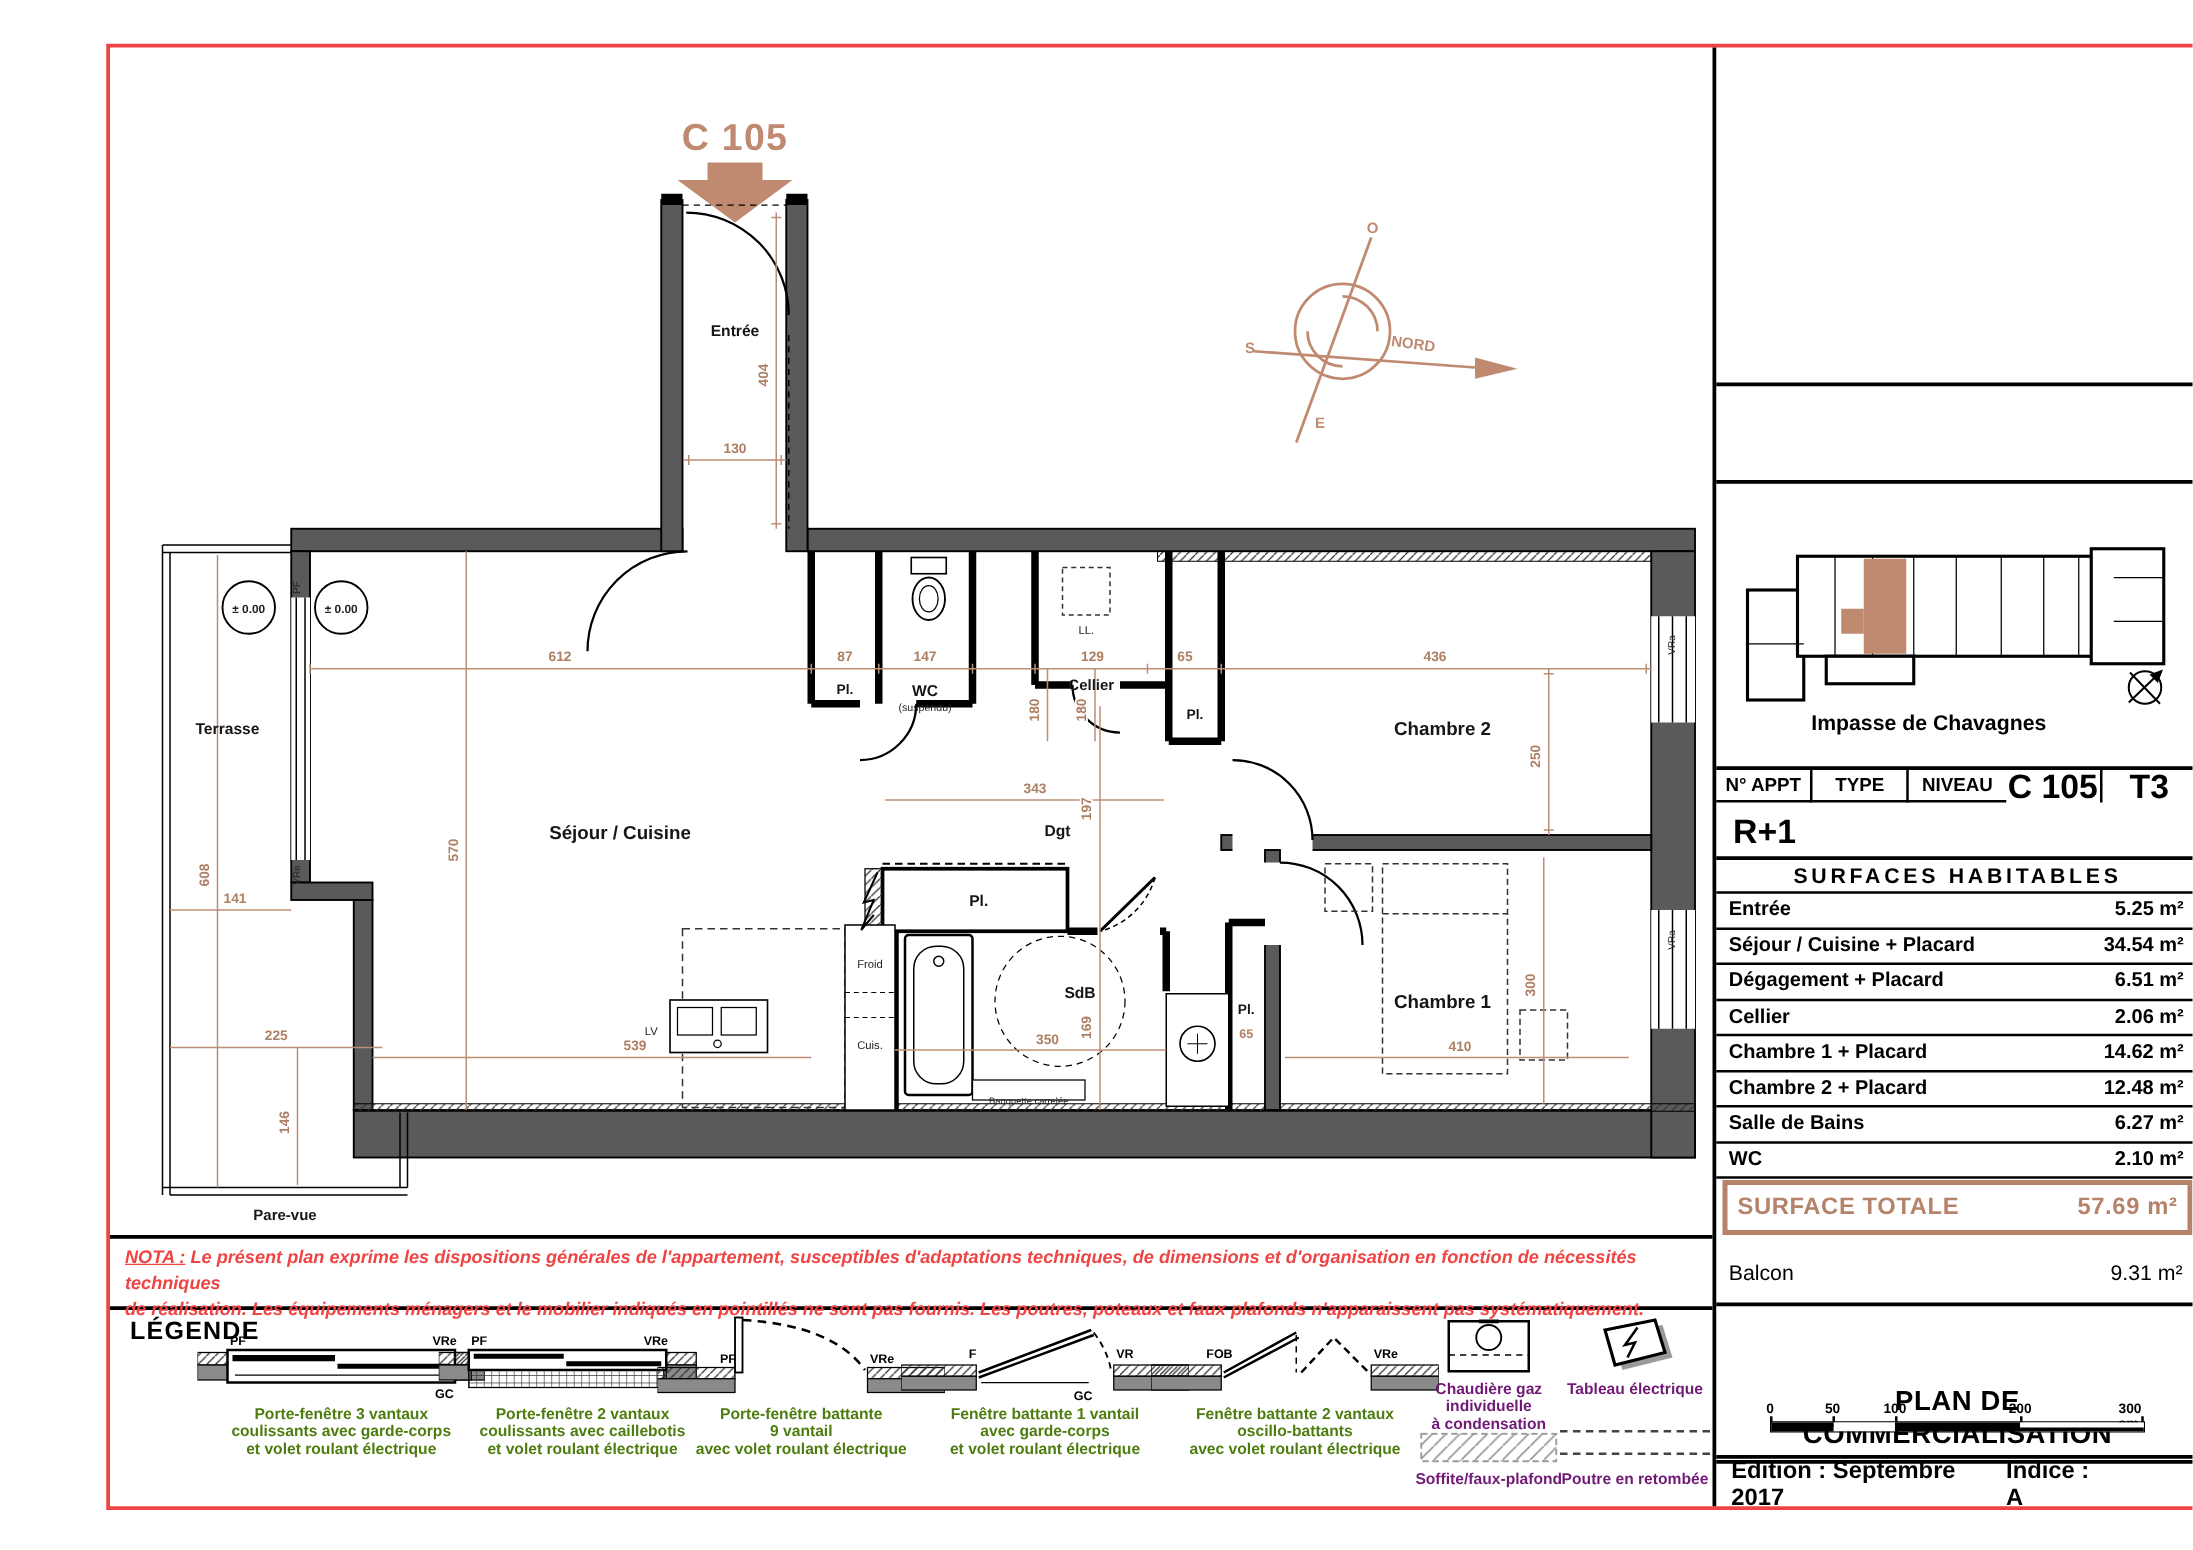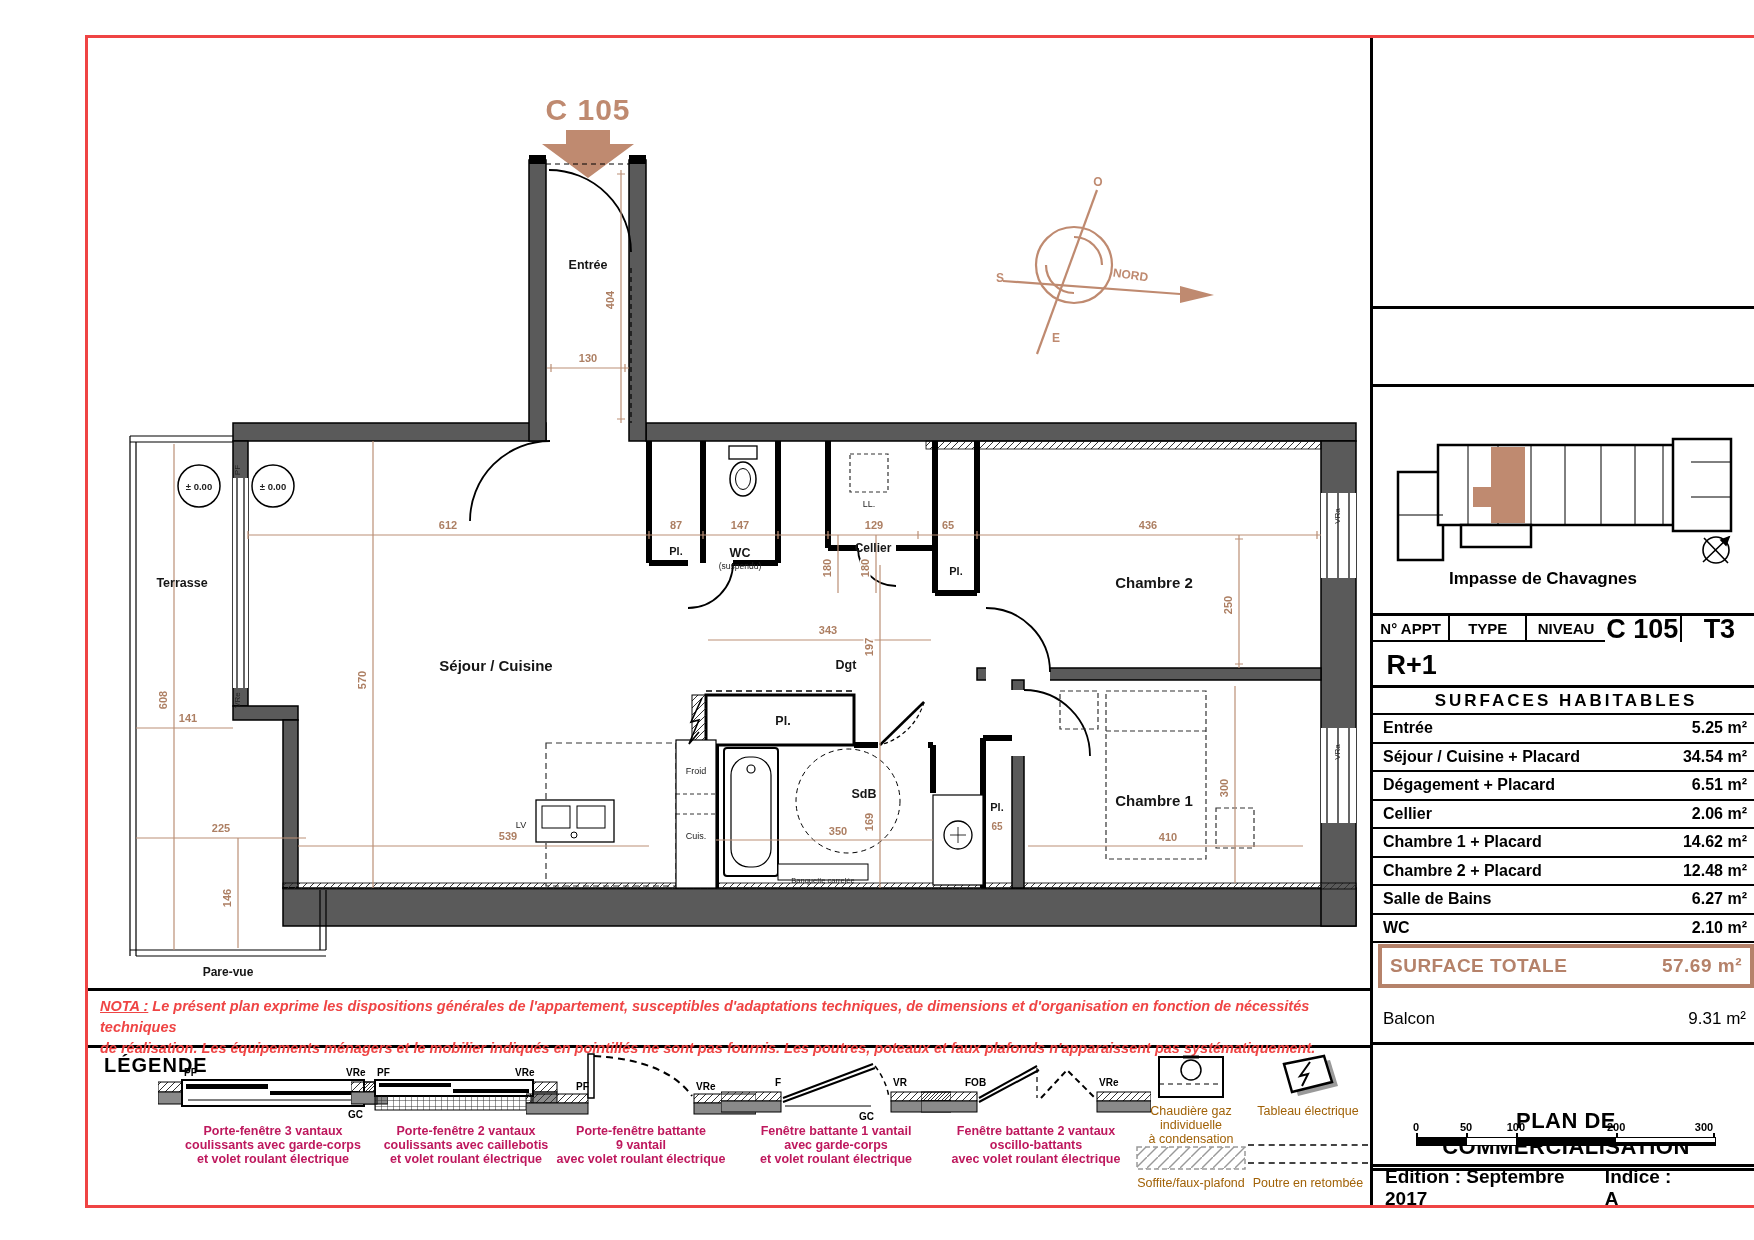--- a/index.html
+++ b/index.html
@@ -8,23 +8,23 @@
   .sheet{position:absolute;left:37px;top:35px;width:1674px;height:1173px;border:3px solid #ef4444;background:#fff;margin-left:48px;}
   .main{position:absolute;left:0;top:0;width:1282px;height:1167px;}
   #plan-svg{position:absolute;left:0;top:0;}
   
   .nota{position:absolute;left:0;top:950px;width:1282px;height:60px;border-top:3px solid #000;border-bottom:3px solid #000;padding:5px 12px 0 12px;font-style:italic;font-weight:bold;font-size:14.5px;line-height:21px;color:#ef4444;}
   .nota .lbl{text-decoration:underline;}
   
   .legend{position:absolute;left:0;top:1010px;width:1282px;height:157px;}
   .lg-title{position:absolute;left:16px;top:6px;font-weight:bold;font-size:20px;letter-spacing:1px;}
   .lg-sym{position:absolute;top:16px;}
-  .lg-cap{position:absolute;top:76px;width:230px;text-align:center;font-weight:bold;font-size:12.5px;line-height:14px;color:#be185d;}
+  .lg-cap{position:absolute;top:76px;width:230px;text-align:center;font-weight:bold;font-size:12.5px;line-height:14px;color:#4d7c0f;}
   .lg-cap span{display:block;}
-  .lg-cap2{position:absolute;text-align:center;font-weight:normal;font-size:12.5px;line-height:14px;color:#a16207;}
+  .lg-cap2{position:absolute;text-align:center;font-weight:bold;font-size:12.5px;line-height:14px;color:#701a75;}
   .dash-line{position:absolute;width:120px;border-top:2px dashed #444;}
   
   .panel{position:absolute;left:1282px;top:0;width:386px;height:1167px;border-left:3px solid #000;}
   .p-sec{position:absolute;left:0;width:386px;}
   .p-box1{top:0;height:271px;border-bottom:3px solid #000;}
   .p-box2{top:271px;height:78px;border-bottom:3px solid #000;}
   .p-site{top:349px;height:229px;border-bottom:3px solid #000;}
   .p-street{position:absolute;left:0;top:182px;width:340px;text-align:center;font-weight:bold;font-size:17px;}
   .p-table{top:578px;height:72px;border-bottom:3px solid #000;display:grid;grid-template-columns:1fr 1fr 1fr 1fr 1fr;grid-template-rows:26px 46px;}
   .p-table div{display:flex;align-items:center;justify-content:center;font-weight:bold;}

